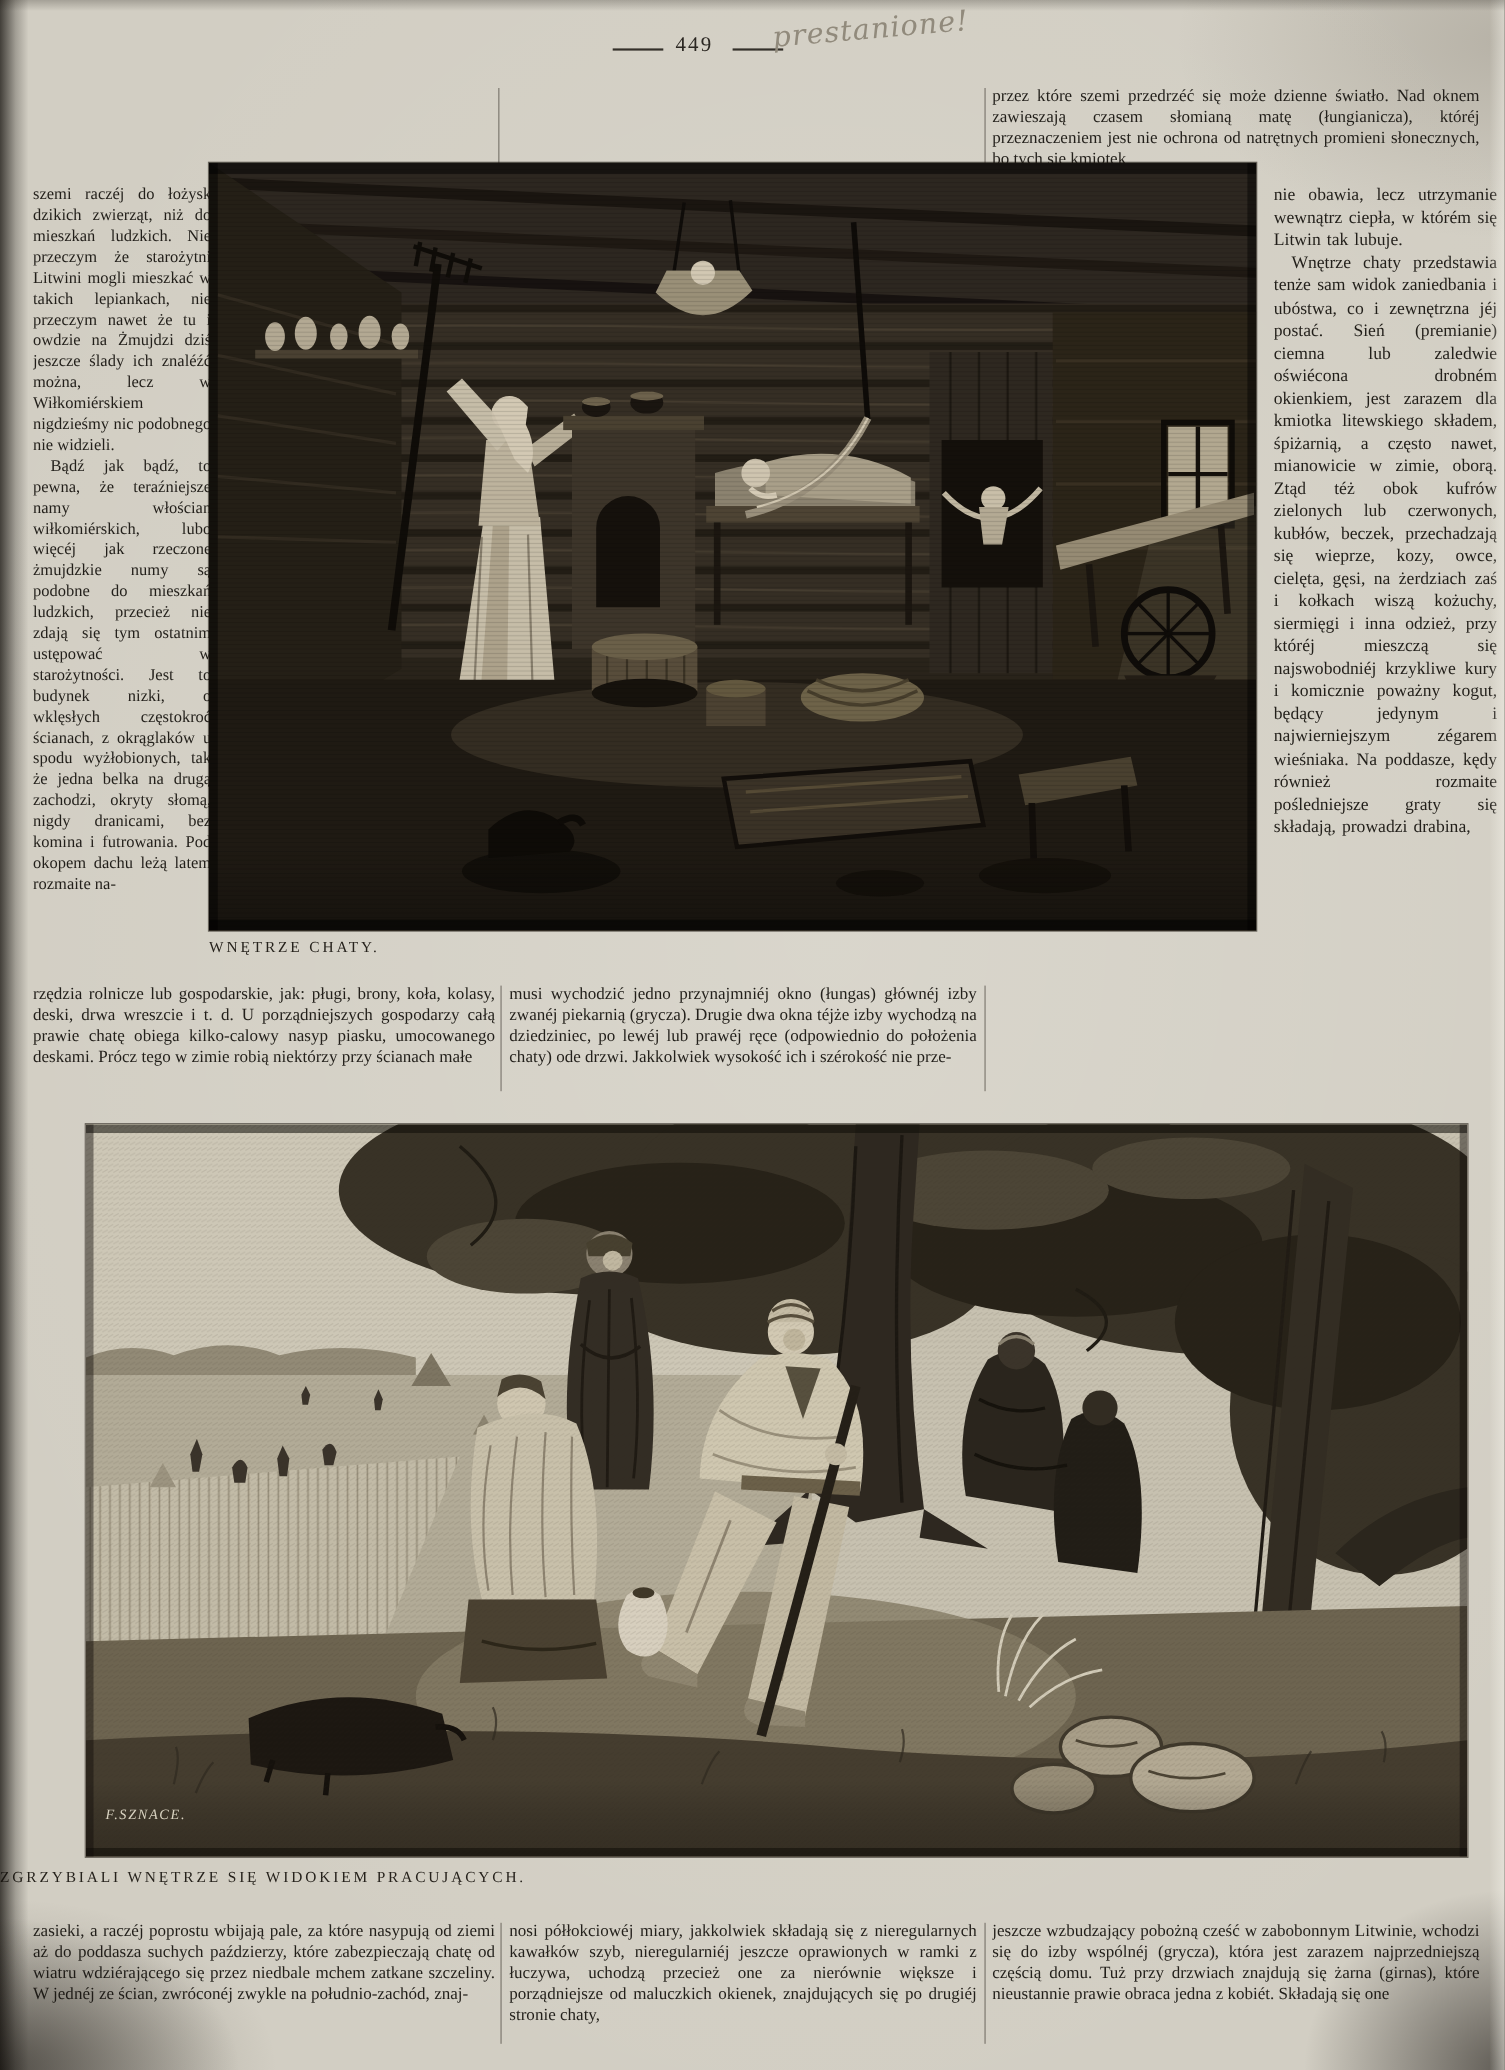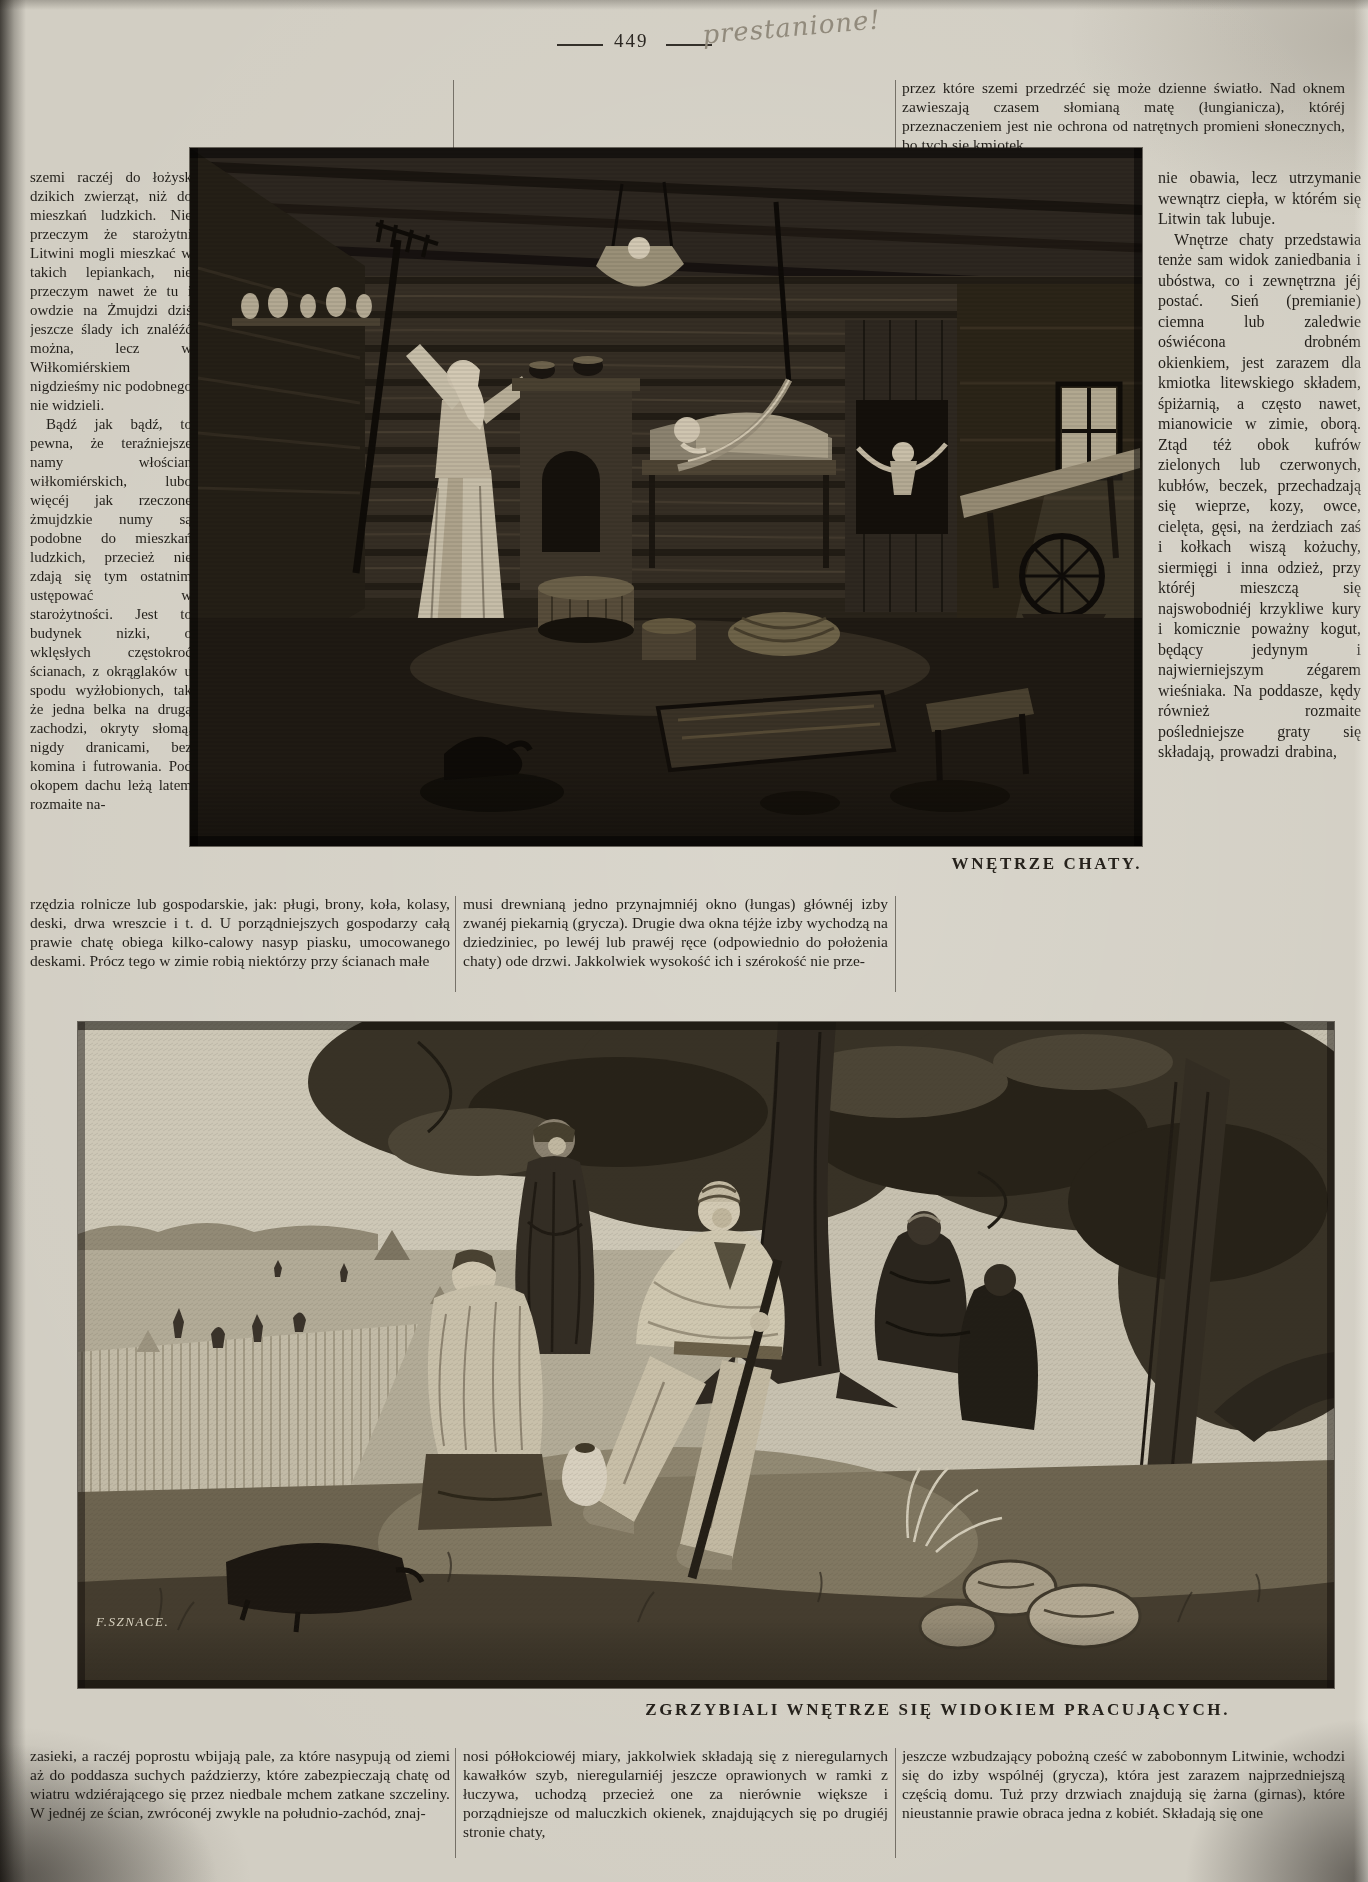--- a/index.html
+++ b/index.html
@@ -12,21 +12,21 @@
       #d2cec3;
     font-family:"Liberation Serif","DejaVu Serif",serif;
     color:#221f1a;
   }
   .txt{position:absolute;text-align:justify;font-size:15.5px;line-height:19px;overflow:hidden;}
   .txt p{margin:0;}
   .txt p.ind{text-indent:16px;}
   .narrow{font-size:15px;line-height:19px;}
   .narrow-r{font-size:16px;line-height:20.5px;word-spacing:1.5px;margin-left:16px;}
   .vrule{position:absolute;width:1px;background:rgba(40,35,28,0.55);}
-  .caption{position:absolute;text-align:right;font-size:17px;letter-spacing:2.6px;color:#262younger;color:#26221c;font-weight:700;}
+  .caption{position:absolute;text-align:left;font-size:14px;letter-spacing:2.6px;color:#262younger;color:#26221c;font-weight:400;}
   .figure{position:absolute;overflow:hidden;background:#262118;box-shadow:0 0 0 1px rgba(30,25,18,0.6);}
   .figure svg{display:block;}
   .header-dash{position:absolute;height:2px;background:#34302a;}
   .pageno{position:absolute;font-size:19px;letter-spacing:2px;color:#2b2722;}
   .handnote{
     position:absolute;font-style:italic;font-size:26px;color:#918a7c;
     transform:rotate(-5deg);letter-spacing:1px;font-family:"DejaVu Serif",serif;
   }
   .signature{position:absolute;font-size:13px;letter-spacing:1.5px;color:#d9d3c1;font-style:italic;}
   .edge{position:absolute;pointer-events:none;}
@@ -200,21 +200,21 @@
       <rect x="944" width="8" height="698" fill="rgba(0,0,0,0.45)"></rect>
     </svg>
   </div>
   <div class="caption" style="left:190px;top:854px;width:952px;">WNĘTRZE CHATY.</div>
 
   <div class="txt" style="left:30px;top:894px;width:420px;height:100px;">
     <p>rzędzia rolnicze lub gospodarskie, jak: pługi, brony, koła, kolasy, deski, drwa wreszcie i t. d. U porządniejszych gospodarzy całą prawie chatę obiega kilko-calowy nasyp piasku, umocowanego deskami. Prócz tego w zimie robią niektórzy przy ścianach małe</p>
   </div>
   <div class="vrule" style="left:455px;top:896px;height:96px;"></div>
   <div class="txt" style="left:463px;top:894px;width:425px;height:100px;">
-    <p>musi drewnianą jedno przynajmniéj okno (łungas) głównéj izby zwanéj piekarnią (grycza). Drugie dwa okna téjże izby wychodzą na dziedziniec, po lewéj lub prawéj ręce (odpowiednio do położenia chaty) ode drzwi. Jakkolwiek wysokość ich i szérokość nie prze-</p>
+    <p>musi wychodzić jedno przynajmniéj okno (łungas) głównéj izby zwanéj piekarnią (grycza). Drugie dwa okna téjże izby wychodzą na dziedziniec, po lewéj lub prawéj ręce (odpowiednio do położenia chaty) ode drzwi. Jakkolwiek wysokość ich i szérokość nie prze-</p>
   </div>
   <div class="vrule" style="left:895px;top:896px;height:96px;"></div>
 
   <div class="figure" style="left:78px;top:1022px;width:1256px;height:666px;background:#c5bfae;">
     <svg viewBox="0 0 1256 666" width="1256" height="666">
       <defs>
         <pattern id="hat2" width="5" height="5" patternUnits="userSpaceOnUse">
           <path d="M0 4 L5 1" stroke="rgba(45,38,28,0.22)" stroke-width="1"></path>
         </pattern>
         <pattern id="grain" width="9" height="26" patternUnits="userSpaceOnUse">
@@ -335,21 +335,21 @@
         <path d="M80 600 q6 -24 2 -34 M100 608 q8 -20 16 -28 M370 560 q6 -18 0 -30 M560 600 q8 -22 16 -30 M740 580 q6 -18 2 -30 M1100 600 q8 -22 14 -30 M1180 580 q4 -18 -2 -28"></path>
       </g>
 
       <rect width="1256" height="666" fill="url(#hat2)" opacity="0.45"></rect>
       <rect y="596" width="1256" height="70" fill="url(#fadeB2)" opacity="0.55"></rect>
       <rect width="1256" height="8" fill="rgba(15,12,8,0.55)"></rect>
       <rect y="658" width="1256" height="8" fill="rgba(15,12,8,0.55)"></rect>
       <rect width="7" height="666" fill="rgba(15,12,8,0.45)"></rect>
       <rect x="1249" width="7" height="666" fill="rgba(15,12,8,0.45)"></rect>
     </svg>
-    <div class="signature" style="left:18px;top:592px;position:absolute;">F.SZNACE.</div>
+    <div class="signature" style="left:18px;top:620px;position:absolute;">F.SZNACE.</div>
   </div>
   <div class="caption" style="left:0px;top:1700px;width:1230px;">ZGRZYBIALI WNĘTRZE SIĘ WIDOKIEM PRACUJĄCYCH.</div>
 
   <div class="txt" style="left:30px;top:1746px;width:420px;height:130px;">
     <p>zasieki, a raczéj poprostu wbijają pale, za które nasypują od ziemi aż do poddasza suchych paździerzy, które zabezpieczają chatę od wiatru wdziérającego się przez niedbale mchem zatkane szczeliny. W jednéj ze ścian, zwróconéj zwykle na południo-zachód, znaj-</p>
   </div>
   <div class="vrule" style="left:455px;top:1748px;height:110px;"></div>
   <div class="txt" style="left:463px;top:1746px;width:425px;height:130px;">
     <p>nosi półłokciowéj miary, jakkolwiek składają się z nieregularnych kawałków szyb, nieregularniéj jeszcze oprawionych w ramki z łuczywa, uchodzą przecież one za nierównie większe i porządniejsze od maluczkich okienek, znajdujących się po drugiéj stronie chaty,</p>
   </div>

